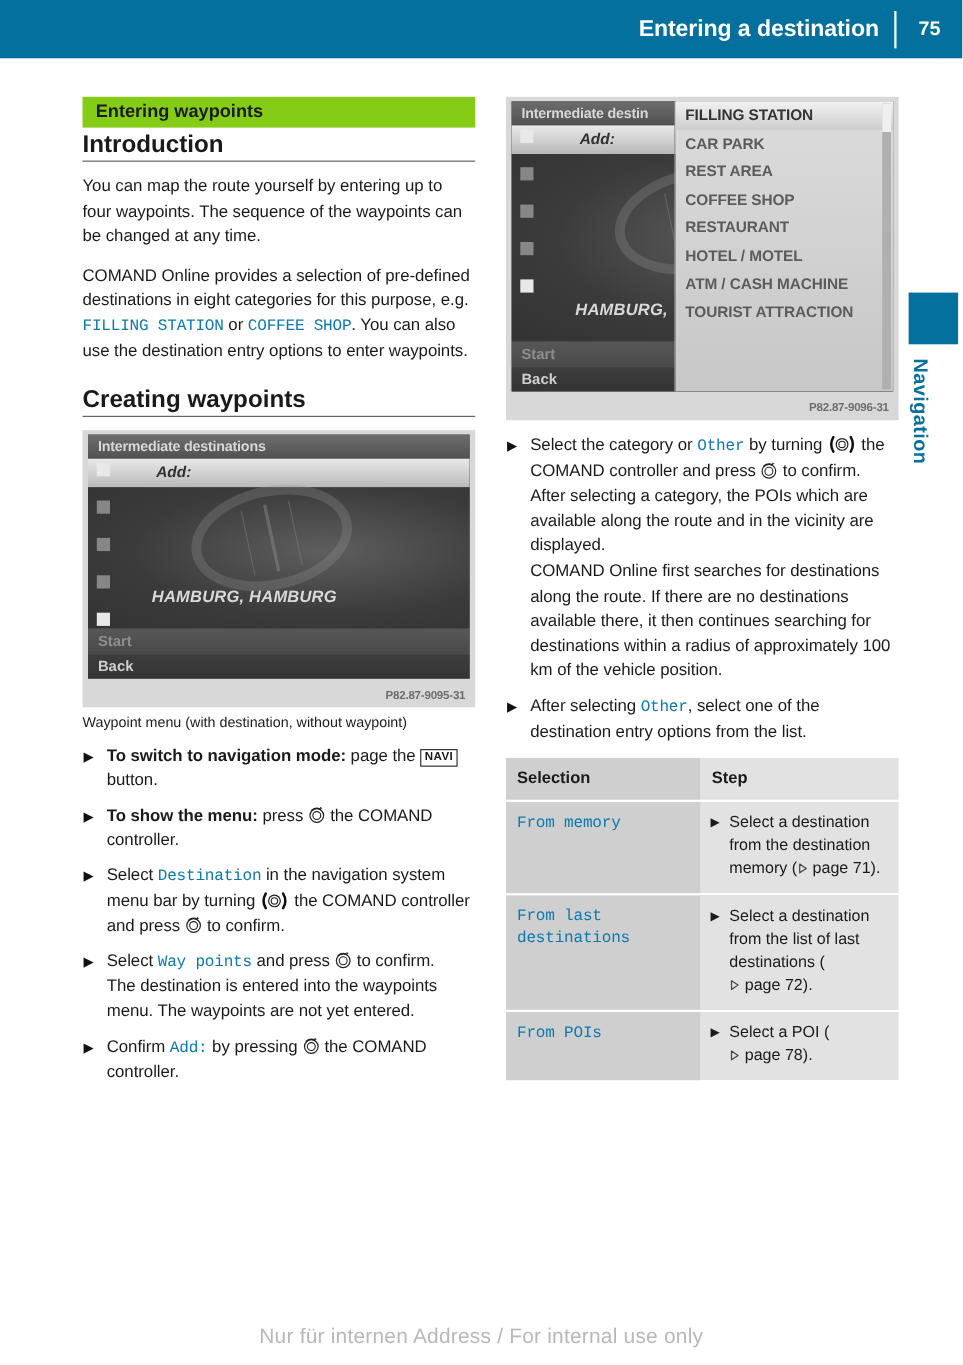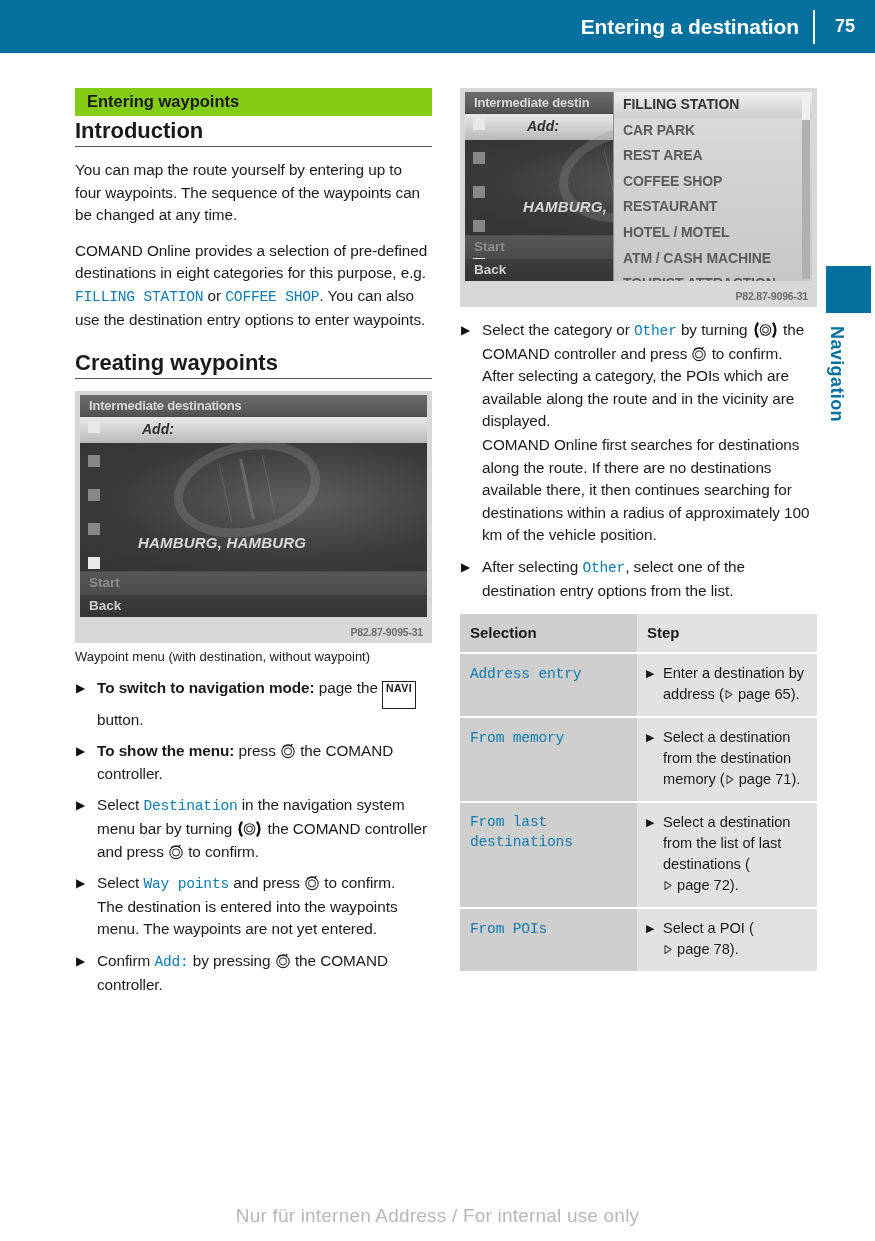--- a/index.html
+++ b/index.html
@@ -151,21 +151,21 @@
   .lead { font-weight: bold; }
   .cont { display: block; }
 
   
   .navi-btn {
     display: inline-block;
     border: 1.4px solid #222;
     font-size: 10.5px;
     font-weight: bold;
     letter-spacing: 0.4px;
-    padding: 0px 3px 13px 3px;
+    padding: 0px 3px 1px 3px;
     line-height: 13px;
     vertical-align: 1px;
     font-family: "Liberation Sans", sans-serif;
   }
   .icon-press, .icon-turn {
     display: inline-block;
     vertical-align: -3px;
   }
   .icon-press { width: 16px; height: 16px; }
   .icon-turn  { width: 27px; height: 16px; }
@@ -179,21 +179,21 @@
 
   
   .screen-shot {
     position: relative;
     width: 357px;
     background: #d8d8d8;
     overflow: hidden;
     margin-bottom: 2px;
   }
   .shot-left  { height: 252px; }
-  .shot-right { height: 219px; }
+  .shot-right { height: 294px; }
 
   .scr-core {
     position: absolute;
     left: 5px; right: 5px;
     top: 4px;
     bottom: 26px;
     background: #4a4a4a;
     overflow: hidden;
   }
   .scr-titlebar {
@@ -545,26 +545,20 @@
         <col class="c1">
         <col class="c2">
       </colgroup>
     <thead>
       <tr>
         <th class="th1">Selection</th>
         <th class="th2">Step</th>
       </tr>
     </thead>
     <tbody>
-      <tr>
-        <td class="td1"><span class="mono">Address entry</span></td>
-        <td class="td2 step-cell"><span class="bullet">▶</span><span>Enter a destination by address (</span><span class="pg-ref"><span class="pg-arrow"><svg viewBox="0 0 10 11" width="10" height="11">
-                  <path d="M2 1.5 L8 5.5 L2 9.5 Z" fill="none" stroke="#444" stroke-width="1.1" stroke-linejoin="round"></path>
-                </svg></span> <span>page 65</span></span><span>).</span></td>
-      </tr>
       <tr>
         <td class="td1"><span class="mono">From memory</span></td>
         <td class="td2 step-cell"><span class="bullet">▶</span><span>Select a destination from the destination memory (</span><span class="pg-ref"><span class="pg-arrow"><svg viewBox="0 0 10 11" width="10" height="11">
                   <path d="M2 1.5 L8 5.5 L2 9.5 Z" fill="none" stroke="#444" stroke-width="1.1" stroke-linejoin="round"></path>
                 </svg></span> <span>page 71</span></span><span>).</span></td>
       </tr>
       <tr>
         <td class="td1"><span class="mono">From last destinations</span></td>
         <td class="td2 step-cell"><span class="bullet">▶</span><span>Select a destination from the list of last destinations (</span><span class="pg-ref"><span class="pg-arrow"><svg viewBox="0 0 10 11" width="10" height="11">
                   <path d="M2 1.5 L8 5.5 L2 9.5 Z" fill="none" stroke="#444" stroke-width="1.1" stroke-linejoin="round"></path>

